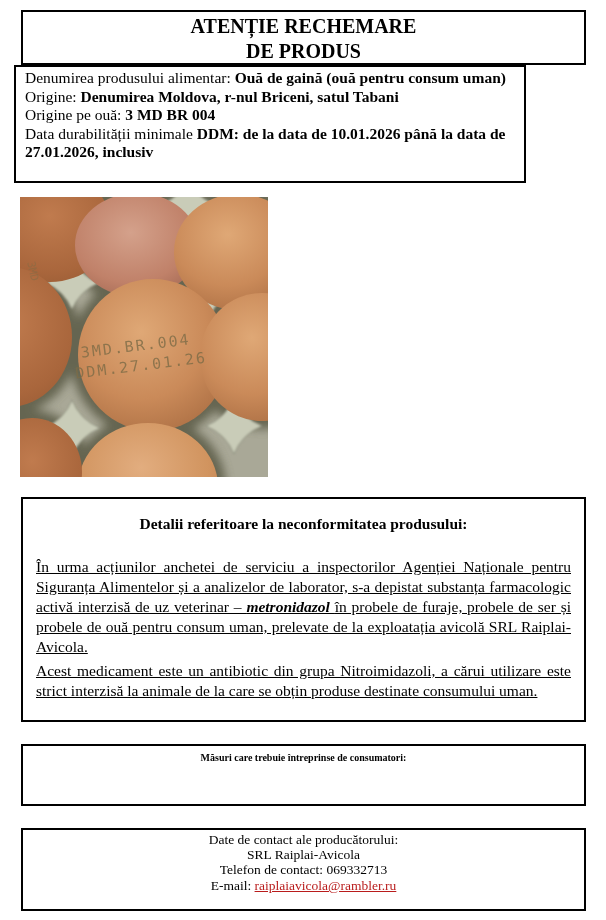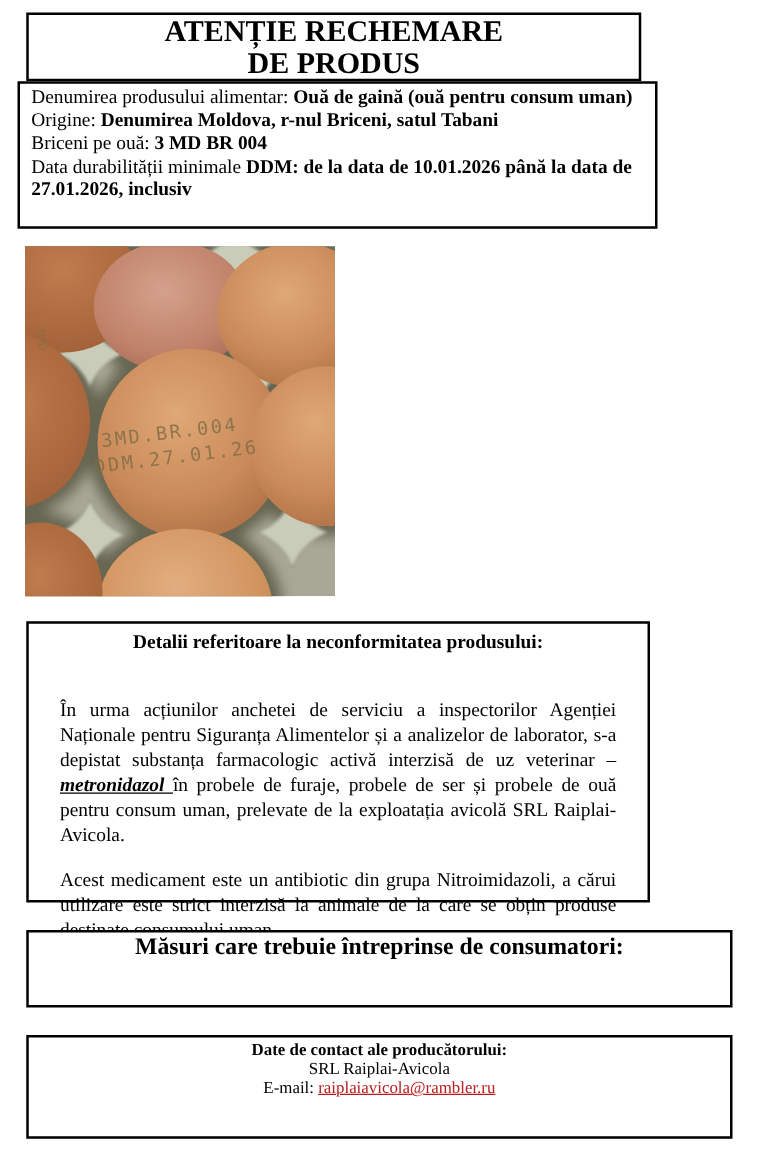--- a/index.html
+++ b/index.html
@@ -4,65 +4,65 @@
 <style>
   html,body{margin:0;padding:0;}
   body{
     width:606px;height:920px;background:#ffffff;
     font-family:"Liberation Serif","DejaVu Serif",serif;
     color:#000;position:relative;overflow:hidden;
   }
   .page{position:absolute;left:0;top:0;width:606px;height:920px;}
   .box{position:absolute;border:2px solid #000;background:#fff;box-sizing:border-box;}
   .title-box{
-    left:21px;top:10px;width:492px;height:55px;
-    text-align:center;font-weight:bold;font-size:24px;line-height:25px;padding-top:2px;
+    left:21px;top:10px;width:565px;height:55px;
+    text-align:center;font-weight:bold;font-size:20px;line-height:25px;padding-top:2px;
   }
   .info-box{
     left:14px;top:65px;width:512px;height:118px;
     padding:2px 9px;font-size:15.5px;line-height:18.6px;
   }
   .info-row .lbl{font-weight:normal;}
   .info-row .val{font-weight:bold;}
   .photo{position:absolute;left:20px;top:197px;width:248px;height:280px;}
   .photo svg{display:block;}
   .details-box{
-    left:21px;top:497px;width:499px;height:225px;
-    padding:4px 9px;font-size:15.5px;line-height:20px;
+    left:21px;top:497px;width:565px;height:225px;
+    padding:14px 9px;font-size:15.5px;line-height:20px;
   }
   .box-heading{text-align:center;font-weight:bold;line-height:22px;margin:0;}
   .spacer{height:18px;}
-  .justify{text-align:justify;margin:16px;}
+  .justify{text-align:justify;margin:4px;text-decoration:underline;}
   .m-hl{font-weight:bold;font-style:italic;text-decoration:underline;}
   .m-b{font-weight:bold;}
   .measures-box{
     left:21px;top:744px;width:565px;height:62px;
-    padding:1px 20px;font-size:19px;line-height:19.3px;
+    padding:1px 20px;font-size:10px;line-height:19.3px;
   }
   .contact-box{
     left:21px;top:828px;width:565px;height:83px;
     padding:2px 9px;font-size:13.5px;line-height:15.2px;text-align:center;
   }
-  .contact-box .c-heading{font-weight:bold;}
+  .contact-box .c-heading{font-weight:normal;}
   a.email{color:#b91c1c;text-decoration:underline;cursor:pointer;}
 </style>
 </head>
 <body>
 
 <div class="page">
 
   <div class="box title-box">
     <div>ATENȚIE RECHEMARE</div>
     <div>DE PRODUS</div>
   </div>
 
   <div class="box info-box">
     <div class="info-row"><span class="lbl">Denumirea produsului alimentar: </span><span class="val">Ouă de gaină (ouă pentru consum uman)</span></div>
     <div class="info-row"><span class="lbl">Origine: </span><span class="val">Denumirea Moldova, r-nul Briceni, satul Tabani</span></div>
-    <div class="info-row"><span class="lbl">Briceni pe ouă: </span><span class="val">3 MD BR 004</span></div>
+    <div class="info-row"><span class="lbl">Origine pe ouă: </span><span class="val">3 MD BR 004</span></div>
     <div class="info-row"><span class="lbl">Data durabilității minimale </span><span class="val">DDM: de la data de 10.01.2026 până la data de 27.01.2026, inclusiv</span></div>
   </div>
 
   <div class="photo">
     <svg width="248" height="280" viewBox="0 0 248 280">
       <defs>
         <radialGradient id="gEgg" cx="0.42" cy="0.35" r="0.8">
           <stop offset="0" stop-color="#dfa876"></stop>
           <stop offset="0.55" stop-color="#ca8a59"></stop>
           <stop offset="1" stop-color="#a5693f"></stop>
@@ -139,16 +139,17 @@
     <p class="justify">Acest medicament este un antibiotic din grupa Nitroimidazoli, a cărui utilizare este strict interzisă la animale de la care se obțin produse destinate consumului uman.</p>
   </div>
 
   <div class="box measures-box">
     <p class="box-heading">Măsuri care trebuie întreprinse de consumatori:</p>
   </div>
 
   <div class="box contact-box">
     <div class="c-heading">Date de contact ale producătorului:</div>
     <div>SRL Raiplai-Avicola</div>
+    <div>Telefon de contact: 069332713</div>
     <div><span>E-mail: </span><a class="email">raiplaiavicola@rambler.ru</a></div>
   </div>
 
 </div>
 
 </body></html>

